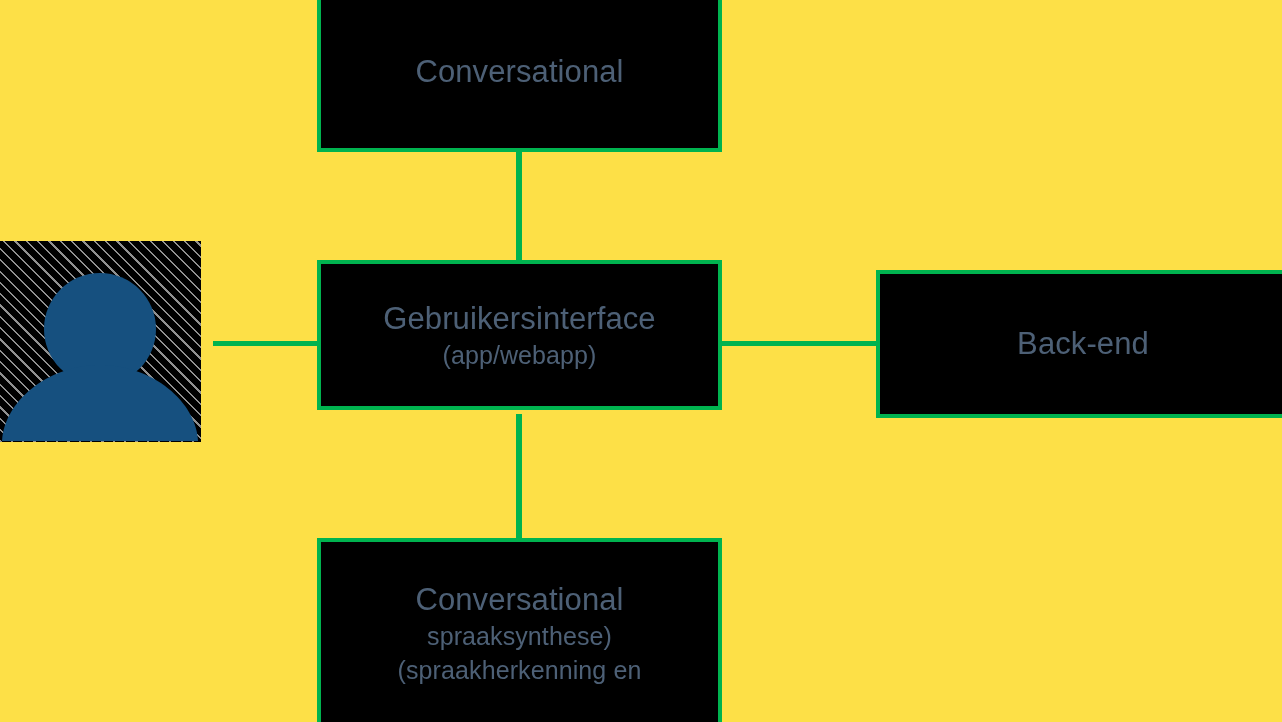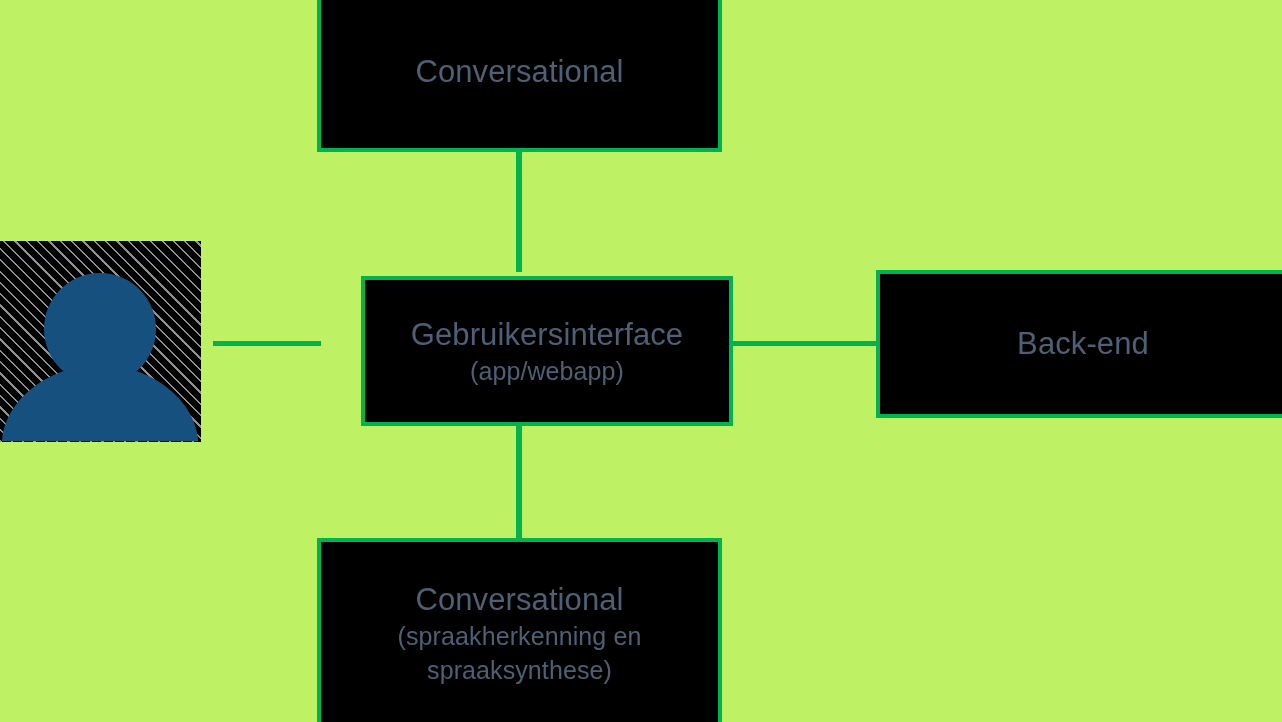--- a/index.html
+++ b/index.html
@@ -4,21 +4,21 @@
 <style>
   html, body {
     margin: 0;
     padding: 0;
     background: #000000;
   }
   #canvas {
     position: relative;
     width: 1282px;
     height: 722px;
-    background: #bef264;
+    background: #fde047;
     overflow: hidden;
     font-family: "Liberation Sans", sans-serif;
   }
 
   
   .node {
     position: absolute;
     box-sizing: border-box;
     border: 4px solid #00b34f;
     background: #000000;
@@ -40,21 +40,21 @@
     font-size: 25px;
     line-height: 1.35;
     letter-spacing: 0.1px;
   }
 
   
   #node-conversational-platform {
     left: 317px; top: -8px; width: 405px; height: 160px;
   }
   #node-gebruikersinterface {
-    left: 317px; top: 276px; width: 372px; height: 150px; margin-left: 44px;
+    left: 317px; top: 260px; width: 405px; height: 150px;
   }
   #node-spraakdiensten {
     left: 317px; top: 538px; width: 405px; height: 190px;
   }
   #node-backend {
     left: 876px; top: 270px; width: 414px; height: 148px;
   }
 
   
   .connector {
@@ -124,21 +124,21 @@
     <div class="line-main">Conversational</div>
   </div>
 
   <div class="node" id="node-gebruikersinterface">
     <div class="line-main">Gebruikersinterface</div>
     <div class="line-sub">(app/webapp)</div>
   </div>
 
   <div class="node" id="node-spraakdiensten">
     <div class="line-main">Conversational</div>
+    <div class="line-sub">spraaksynthese)</div>
     <div class="line-sub">(spraakherkenning en</div>
-    <div class="line-sub">spraaksynthese)</div>
   </div>
 
   <div class="node" id="node-backend">
     <div class="line-main">Back-end</div>
   </div>
 
 </div>
 
 </body></html>

